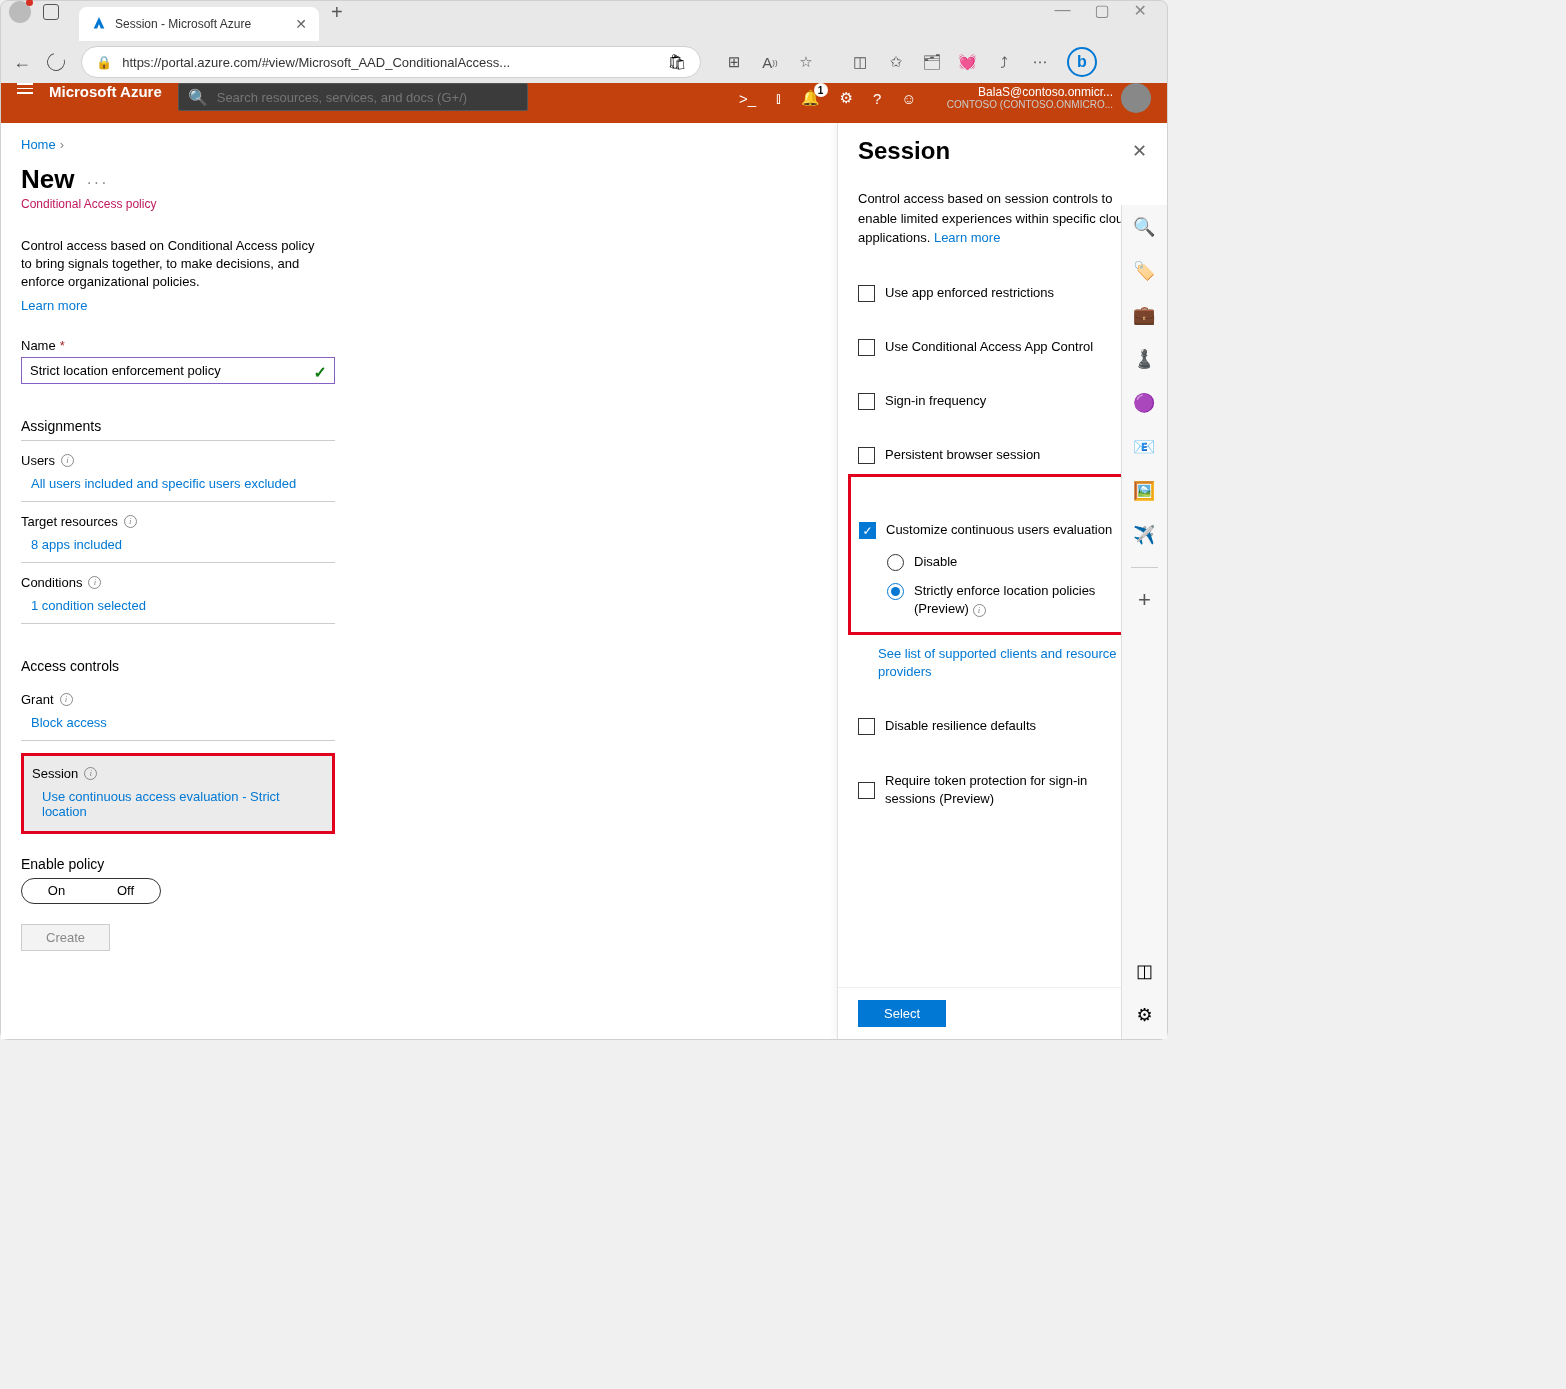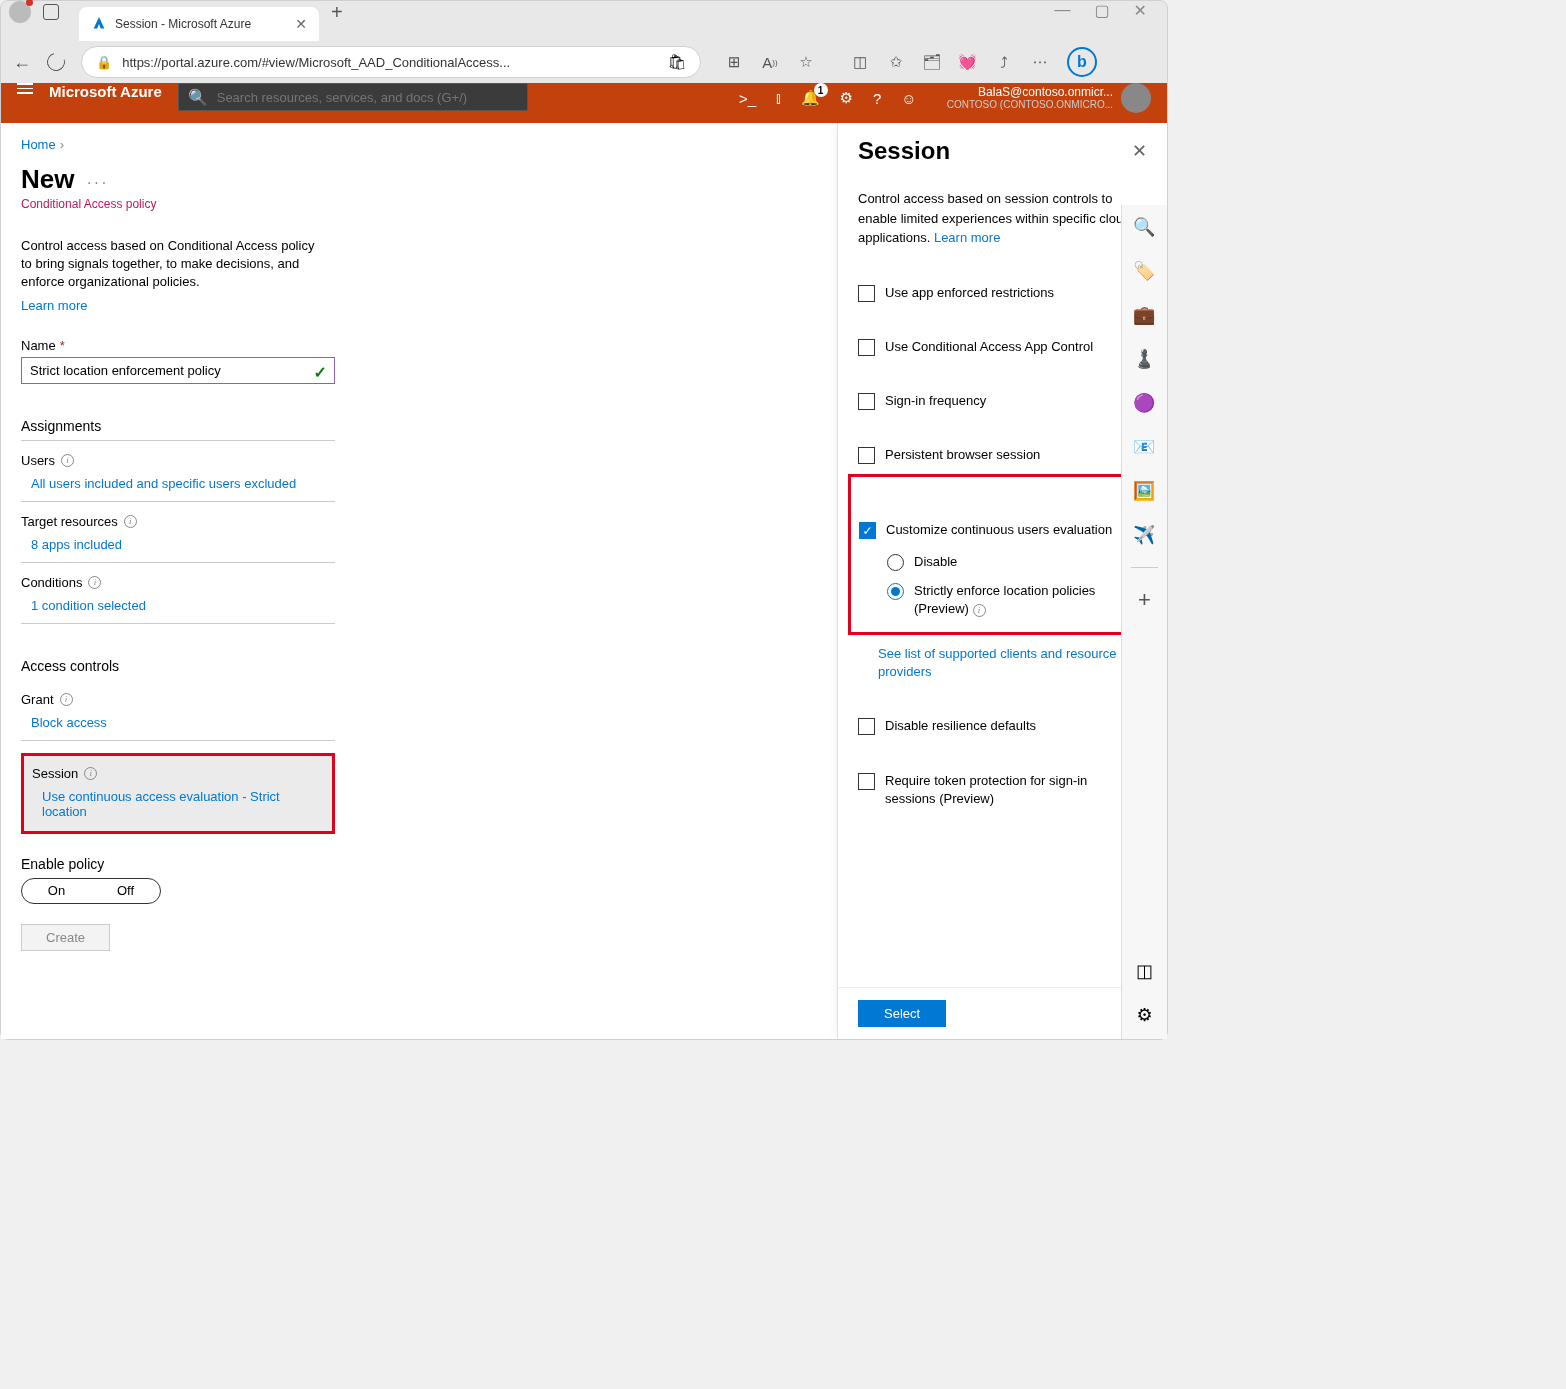--- a/index.html
+++ b/index.html
@@ -78,21 +78,21 @@
   .toggle-opt { flex: 1; display: flex; align-items: center; justify-content: center; }
   .create-btn { margin-top: 20px; padding: 5px 24px; font-size: 13px; border: 1px solid #ccc; background: #f3f3f3; color: #888; }
   
   
   .session-panel { width: 330px; border-left: 1px solid #e1e1e1; display: flex; flex-direction: column; box-shadow: -2px 0 8px rgba(0,0,0,0.05);}
   .panel-header { padding: 14px 20px; display: flex; align-items: center; }
   .panel-title { font-size: 24px; font-weight: 600; flex: 1; }
   .panel-close { color: #666; font-size: 18px; }
   .panel-body { padding: 10px 20px; flex: 1; overflow-y: auto; font-size: 13px; }
   .panel-desc { line-height: 1.5; margin-bottom: 24px; }
-  .check-row { display: flex; align-items: flex-start; gap: 10px; margin-bottom: 14px; margin-top: 36px; }
+  .check-row { display: flex; align-items: center; gap: 10px; margin-bottom: 14px; margin-top: 36px; }
   .check-box { width: 17px; height: 17px; border: 1px solid #333; flex-shrink: 0; margin-top:1px;}
   .check-box.checked { background: #0078d4; border-color: #0078d4; color: #fff; display: flex; align-items: center; justify-content: center; font-size: 12px; }
   .check-label { flex: 1; line-height:1.4;}
   .red-box { border: 3px solid #e1001e; padding: 8px 8px 4px 8px; margin: -4px -10px 10px -10px; }
   .radio-group { margin-left: 28px; margin-top: 8px; }
   .radio-row { display: flex; align-items: flex-start; gap: 10px; margin-bottom: 10px; }
   .radio-btn { width: 17px; height: 17px; border: 1px solid #333; border-radius: 50%; flex-shrink: 0; position: relative; margin-top:1px;}
   .radio-btn.selected { border-color: #0078d4; }
   .radio-btn.selected::after { content: ""; position: absolute; inset: 3px; background: #0078d4; border-radius: 50%; }
   .panel-link{color:#0078d4;margin-left:20px;display:block;margin-bottom:18px;line-height:1.4;}

